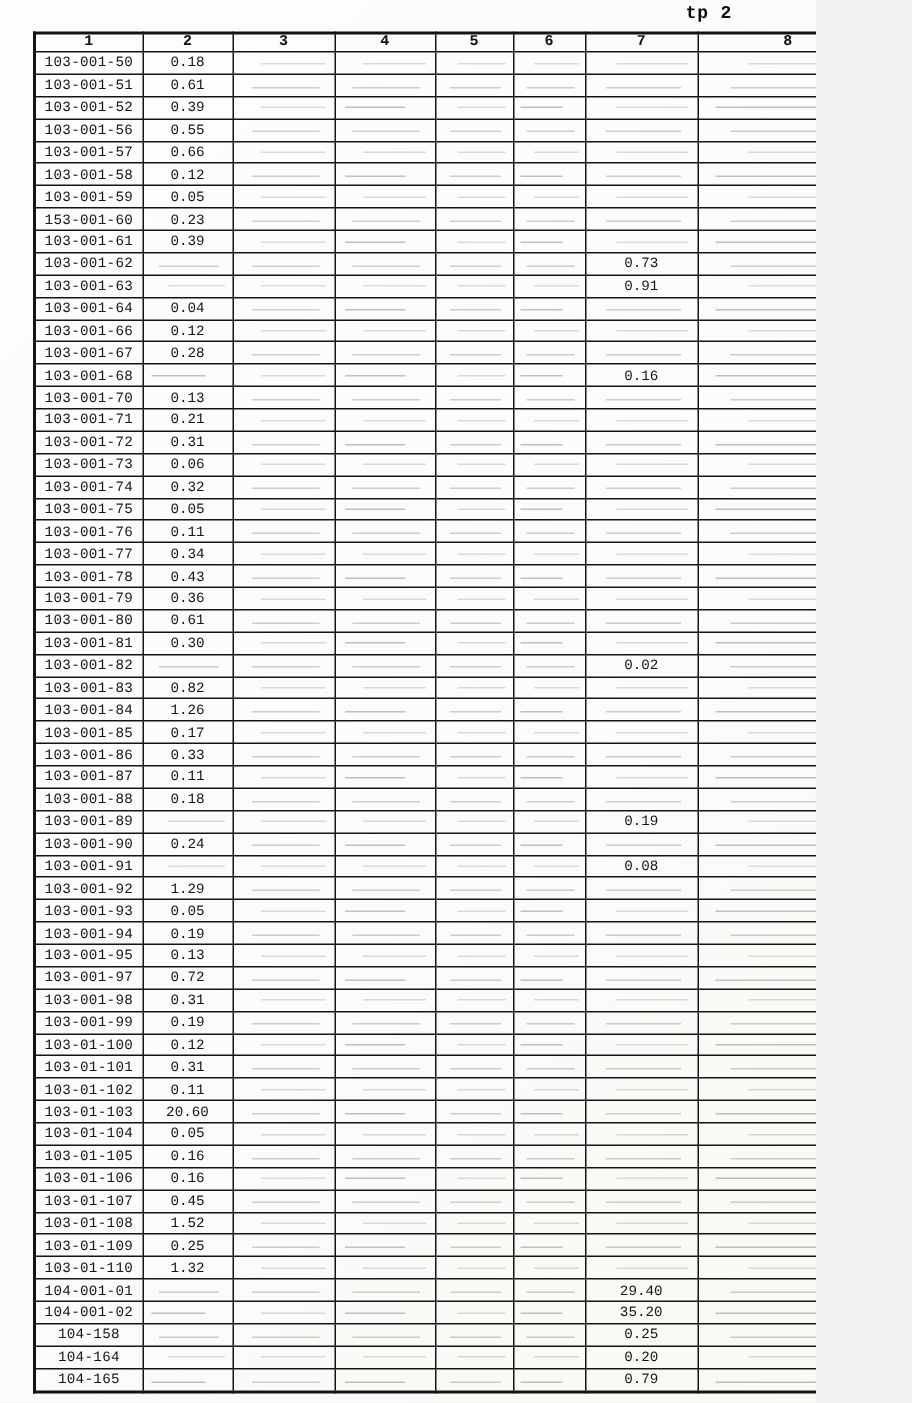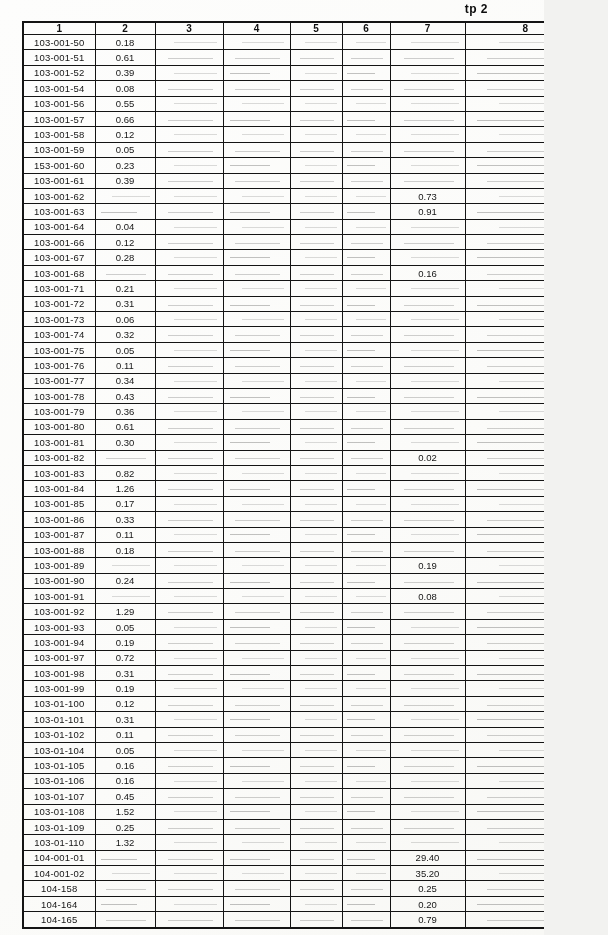--- a/index.html
+++ b/index.html
@@ -5,21 +5,21 @@
   html, body {
     margin: 0;
     padding: 0;
     background: #f2f2f0;
   }
   .page {
     position: relative;
     width: 544px;
     height: 935px;
     background: linear-gradient(135deg, #fdfdfc 0%, #fbfbf9 60%, #f8f8f5 100%);
-    font-family: Liberation Sans, sans-serif;
+    font-family: Liberation Mono, monospace;
     color: #161616;
     overflow: hidden;
   }
   .corner-label {
     position: absolute;
     top: 2px;
     right: 56px;
     font-size: 12px;
     font-weight: bold;
     letter-spacing: 0.5px;
@@ -135,30 +135,20 @@
           <td class="id-cell">103-001-52</td>
           <td>0.39</td>
           <td class="blank"></td>
           <td class="blank"></td>
           <td class="blank"></td>
           <td class="blank"></td>
           <td class="blank"></td>
           <td class="blank"></td>
         </tr>
         <tr>
-          <td class="id-cell">103-001-54</td>
-          <td>0.08</td>
-          <td class="blank"></td>
-          <td class="blank"></td>
-          <td class="blank"></td>
-          <td class="blank"></td>
-          <td class="blank"></td>
-          <td class="blank"></td>
-        </tr>
-        <tr>
           <td class="id-cell">103-001-56</td>
           <td>0.55</td>
           <td class="blank"></td>
           <td class="blank"></td>
           <td class="blank"></td>
           <td class="blank"></td>
           <td class="blank"></td>
           <td class="blank"></td>
         </tr>
         <tr>
@@ -265,20 +255,30 @@
           <td class="id-cell">103-001-68</td>
           <td class="blank"></td>
           <td class="blank"></td>
           <td class="blank"></td>
           <td class="blank"></td>
           <td class="blank"></td>
           <td>0.16</td>
           <td class="blank"></td>
         </tr>
         <tr>
+          <td class="id-cell">103-001-70</td>
+          <td>0.13</td>
+          <td class="blank"></td>
+          <td class="blank"></td>
+          <td class="blank"></td>
+          <td class="blank"></td>
+          <td class="blank"></td>
+          <td class="blank"></td>
+        </tr>
+        <tr>
           <td class="id-cell">103-001-71</td>
           <td>0.21</td>
           <td class="blank"></td>
           <td class="blank"></td>
           <td class="blank"></td>
           <td class="blank"></td>
           <td class="blank"></td>
           <td class="blank"></td>
         </tr>
         <tr>
@@ -505,20 +505,30 @@
           <td class="id-cell">103-001-94</td>
           <td>0.19</td>
           <td class="blank"></td>
           <td class="blank"></td>
           <td class="blank"></td>
           <td class="blank"></td>
           <td class="blank"></td>
           <td class="blank"></td>
         </tr>
         <tr>
+          <td class="id-cell">103-001-95</td>
+          <td>0.13</td>
+          <td class="blank"></td>
+          <td class="blank"></td>
+          <td class="blank"></td>
+          <td class="blank"></td>
+          <td class="blank"></td>
+          <td class="blank"></td>
+        </tr>
+        <tr>
           <td class="id-cell">103-001-97</td>
           <td>0.72</td>
           <td class="blank"></td>
           <td class="blank"></td>
           <td class="blank"></td>
           <td class="blank"></td>
           <td class="blank"></td>
           <td class="blank"></td>
         </tr>
         <tr>
@@ -557,20 +567,30 @@
           <td class="blank"></td>
           <td class="blank"></td>
           <td class="blank"></td>
           <td class="blank"></td>
           <td class="blank"></td>
           <td class="blank"></td>
         </tr>
         <tr>
           <td class="id-cell">103-01-102</td>
           <td>0.11</td>
+          <td class="blank"></td>
+          <td class="blank"></td>
+          <td class="blank"></td>
+          <td class="blank"></td>
+          <td class="blank"></td>
+          <td class="blank"></td>
+        </tr>
+        <tr>
+          <td class="id-cell">103-01-103</td>
+          <td>20.60</td>
           <td class="blank"></td>
           <td class="blank"></td>
           <td class="blank"></td>
           <td class="blank"></td>
           <td class="blank"></td>
           <td class="blank"></td>
         </tr>
         <tr>
           <td class="id-cell">103-01-104</td>
           <td>0.05</td>

